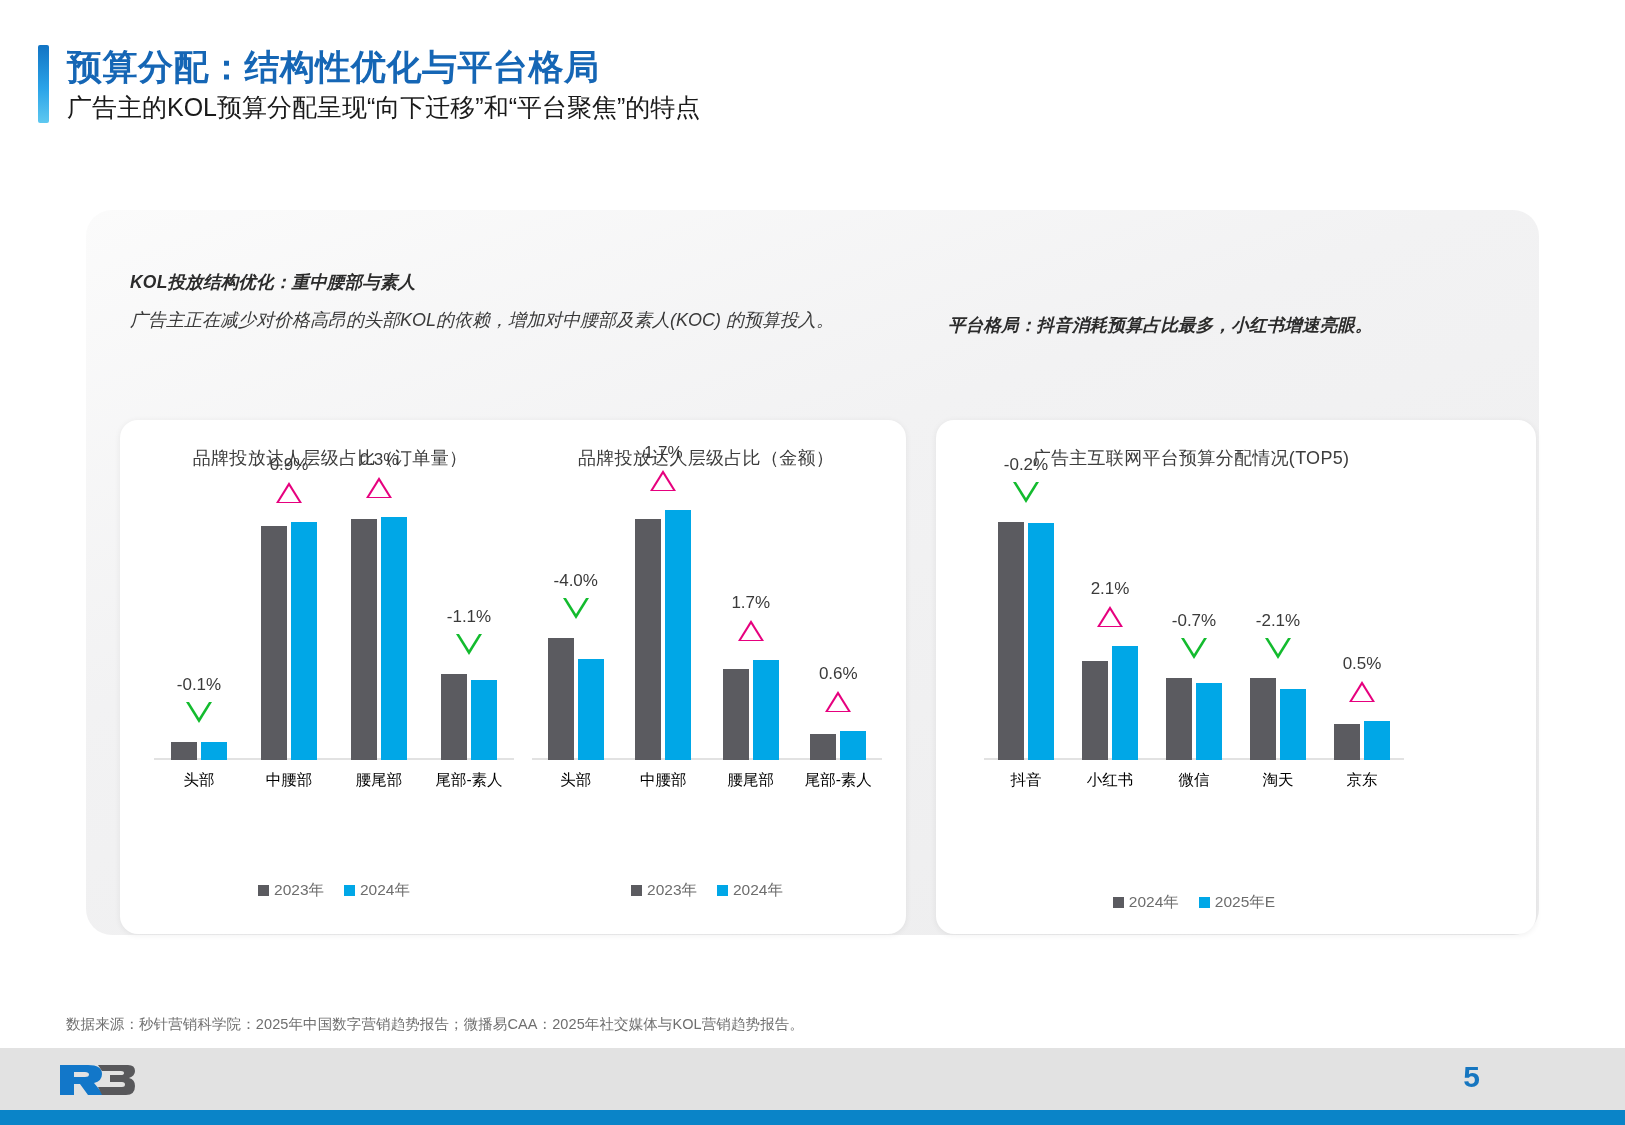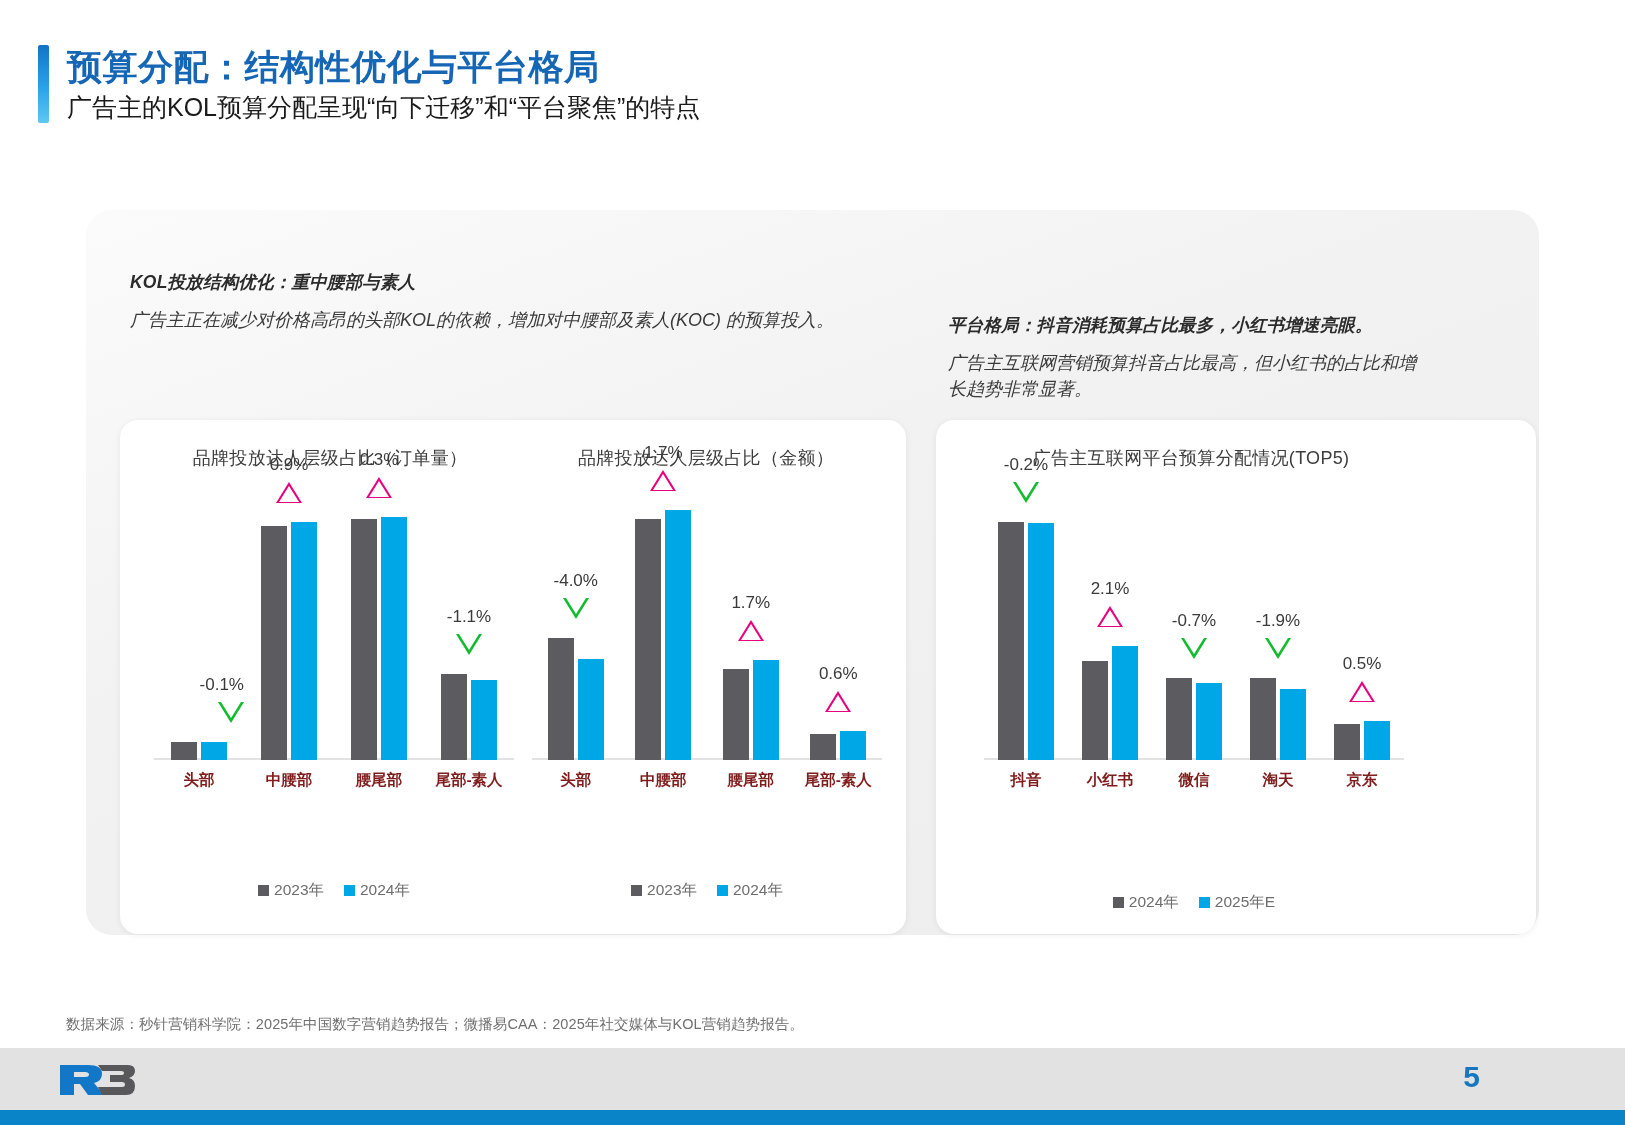--- a/index.html
+++ b/index.html
@@ -66,23 +66,22 @@
     position:absolute; left:0; right:0; bottom:0; height:2px; background:#e2e2e2;
   }
   .group {
     position:absolute; bottom:0; display:flex; justify-content:center;
     align-items:flex-end; gap:4px;
   }
   .bar { width:26px; }
   .bar.a { background:#5b5b60; }
   .bar.b { background:#00a7e7; }
   .cat-label {
-    position:absolute; text-align:center; font-size:15.5px; color:#7f1d1d;
+    position:absolute; text-align:center; font-size:15.5px; color:#000000;
     white-space:nowrap;
-    font-weight:bold;
   }
   .delta {
     position:absolute; display:flex; flex-direction:column; align-items:center;
     white-space:nowrap;
   }
   .delta-val { font-size:17px; color:#3a3a3a; line-height:1; margin-bottom:9px; }
   .tri-hollow-up {
     position:relative; width:26px; height:21px;
   }
   .tri-hollow-up::before{
@@ -157,21 +156,20 @@
   </div>
 
   <div class="panel"></div>
 
   <div class="callout left">
     <div class="callout-head">KOL投放结构优化：重中腰部与素人</div>
     <div class="callout-body">广告主正在减少对价格高昂的头部KOL的依赖，增加对中腰部及素人(KOC) 的预算投入。</div>
   </div>
   <div class="callout right">
     <div class="callout-head">平台格局：抖音消耗预算占比最多，小红书增速亮眼。</div>
-    <div class="callout-body">广告主互联网营销预算抖音占比最高，但小红书的占比和增长趋势非常显著。</div>
   </div>
 
   <div class="card left">
     <div class="chart-title" style="position:absolute; left:20px; top:26px; width:380px;">品牌投放达人层级占比（订单量）</div>
     <div class="chart" id="chart-orders" style="position:absolute; left:34px; top:64px; width:360px; height:310px;">
         <div class="plot" style="position: absolute; left: 0px; top: 0px; width: 360px; height: 276px;">
           <div class="axis-line"></div>
           <div class="group" style="left: 15px; width: 60px;">
             <div class="bar a" style="height: 18.1731px; background: rgb(91, 91, 96);"></div>
             <div class="bar b" style="height: 17.6538px; background: rgb(0, 167, 231);"></div>
@@ -183,21 +181,21 @@
           <div class="group" style="left: 195px; width: 60px;">
             <div class="bar a" style="height: 241.442px; background: rgb(91, 91, 96);"></div>
             <div class="bar b" style="height: 243px; background: rgb(0, 167, 231);"></div>
           </div>
           <div class="group" style="left: 285px; width: 60px;">
             <div class="bar a" style="height: 85.6731px; background: rgb(91, 91, 96);"></div>
             <div class="bar b" style="height: 79.9615px; background: rgb(0, 167, 231);"></div>
           </div>
         </div>
         <div class="cat-label" style="left: -15px; width: 120px; top: 286px;">头部</div>
-        <div class="delta" style="left: 0px; width: 90px; align-items: flex-end; top: 191.827px;">
+        <div class="delta" style="left: 0px; width: 90px; align-items: center; top: 191.827px;">
           <div class="delta-val">-0.1%</div>
           <div class="tri-hollow-down"></div>
         </div>
         <div class="cat-label" style="left: 75px; width: 120px; top: 286px;">中腰部</div>
         <div class="delta" style="left: 90px; width: 90px; align-items: center; top: -28.3269px;">
           <div class="delta-val">0.9%</div>
           <div class="tri-hollow-up"></div>
         </div>
         <div class="cat-label" style="left: 165px; width: 120px; top: 286px;">腰尾部</div>
         <div class="delta" style="left: 180px; width: 90px; align-items: center; top: -33px;">
@@ -311,21 +309,21 @@
           <div class="delta-val">2.1%</div>
           <div class="tri-hollow-up"></div>
         </div>
         <div class="cat-label" style="left: 150px; width: 120px; top: 286px;">微信</div>
         <div class="delta" style="left: 165px; width: 90px; align-items: center; top: 128.289px;">
           <div class="delta-val">-0.7%</div>
           <div class="tri-hollow-down"></div>
         </div>
         <div class="cat-label" style="left: 234px; width: 120px; top: 286px;">淘天</div>
         <div class="delta" style="left: 249px; width: 90px; align-items: center; top: 127.579px;">
-          <div class="delta-val">-1.9%</div>
+          <div class="delta-val">-2.1%</div>
           <div class="tri-hollow-down"></div>
         </div>
         <div class="cat-label" style="left: 318px; width: 120px; top: 286px;">京东</div>
         <div class="delta" style="left: 333px; width: 90px; align-items: center; top: 170.921px;">
           <div class="delta-val">0.5%</div>
           <div class="tri-hollow-up"></div>
         </div>
       </div>
     <div class="legend" id="legend-platform" style="left:48px; top:472px; width:420px;">
         <div class="legend-item">

